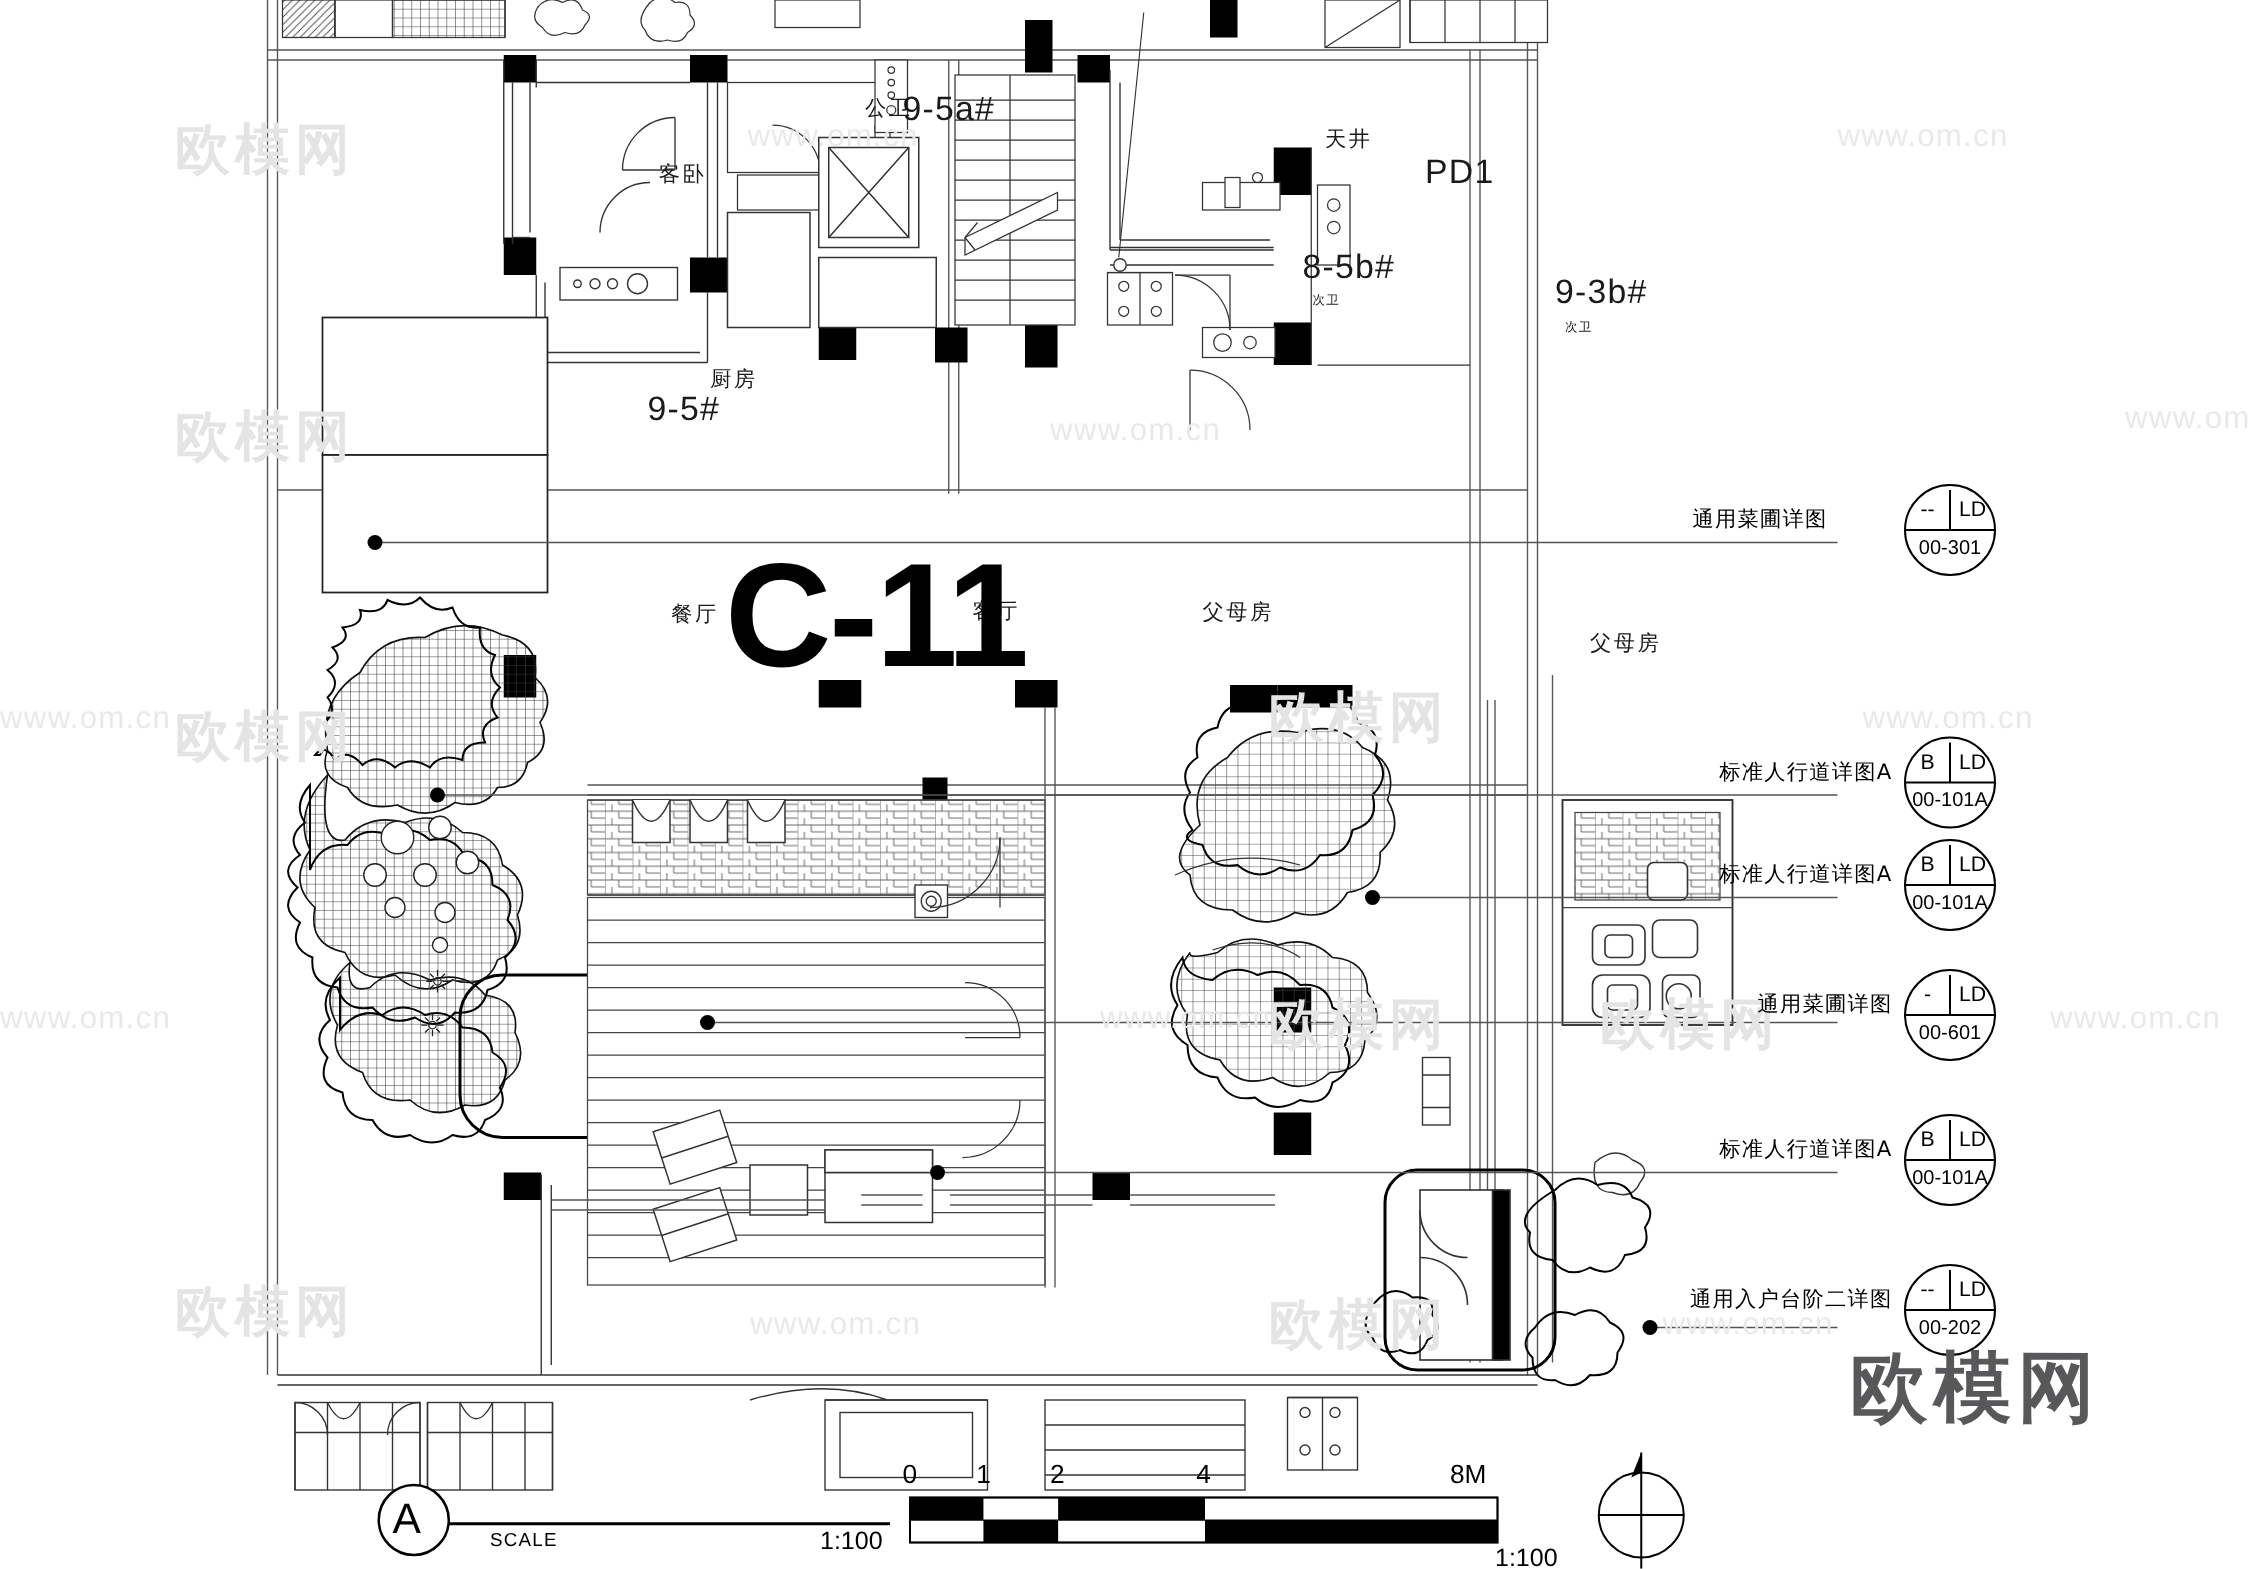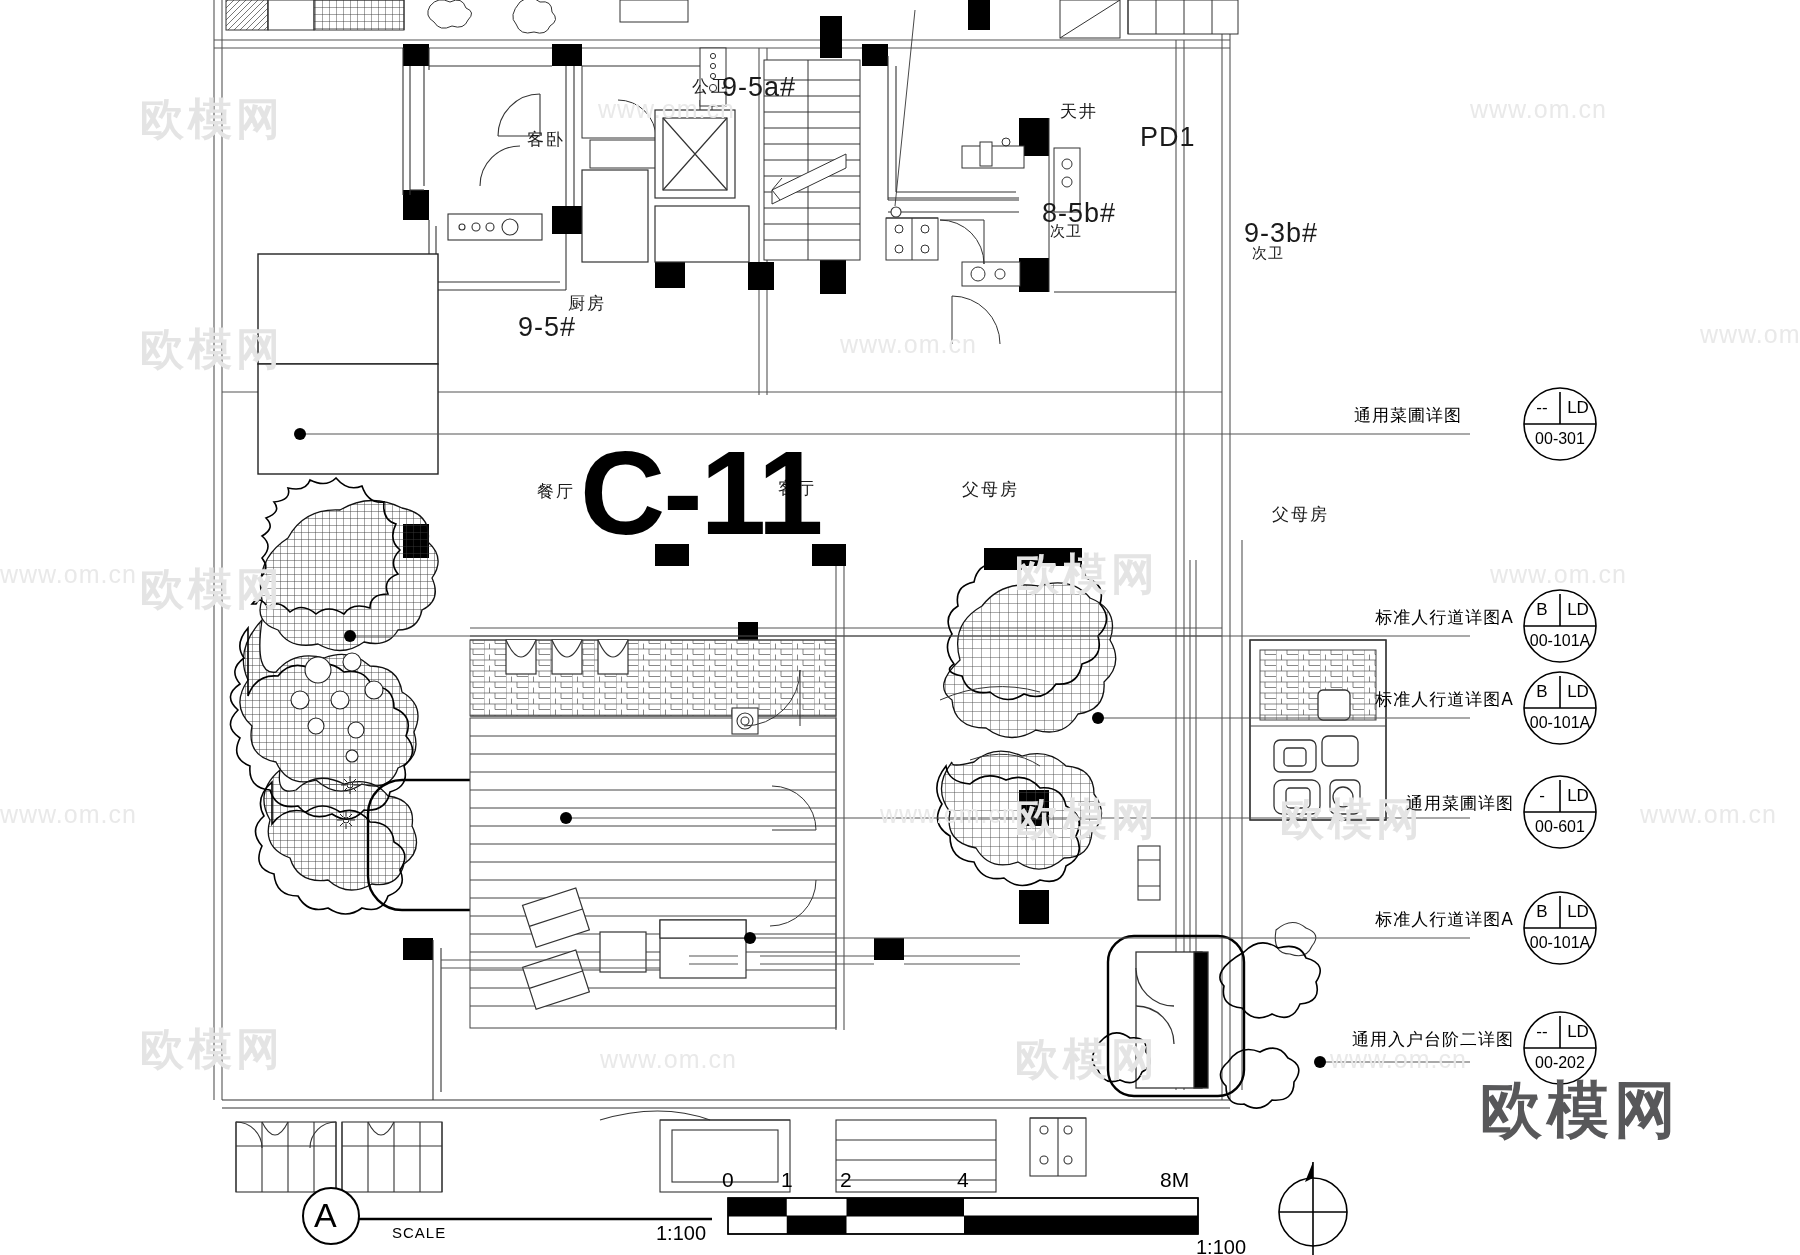--- a/index.html
+++ b/index.html
@@ -66,22 +66,23 @@
   .room-cn {
     font-size: 17px;
     letter-spacing: 2px;
   }
   .room-code {
     font-size: 27px;
     letter-spacing: 1px;
     font-family: "Liberation Sans", sans-serif;
   }
   .room-code-sm {
-    font-size: 15px;
+    font-size: 10px;
     letter-spacing: 1px;
+    margin-top: 11px;
   }
   .big-title {
     position: absolute;
     font-size: 118px;
     font-weight: bold;
     color: #000;
     letter-spacing: -2px;
     font-family: "Liberation Sans", sans-serif;
     user-select: none;
   }

